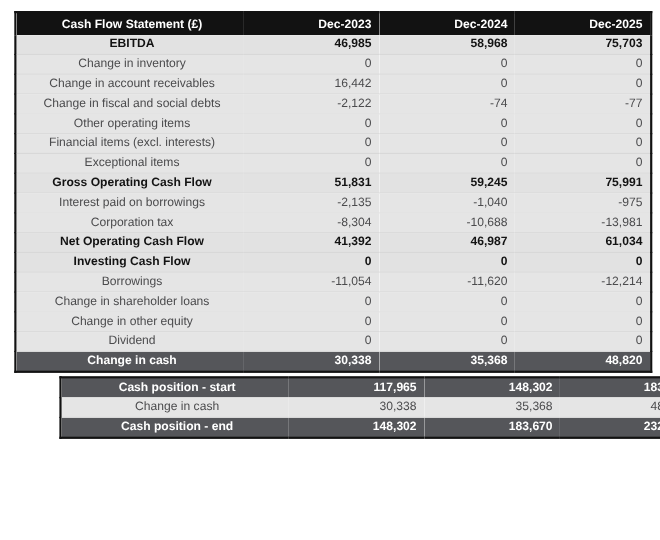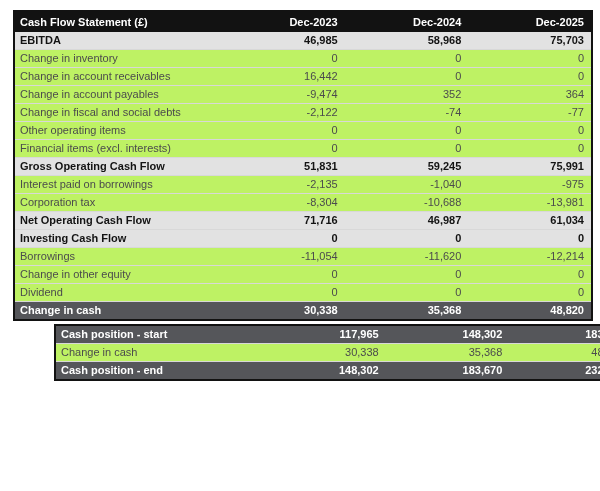--- a/index.html
+++ b/index.html
@@ -45,30 +45,30 @@
     overflow: hidden;
     white-space: nowrap;
   }
   .head-row th {
     background: var(--header_bg, #121212);
     color: var(--header_text, #ffffff);
     font-weight: bold;
     height: 21px;
   }
   .label-cell {
-    text-align: left;
+    text-align: center;
     padding-left: 5px;
   }
   .value-cell {
     text-align: right;
     padding-right: 7px;
   }
   tbody tr + tr { border-top: 1px solid var(--row_divider, #d8d8d8); }
   tr.row-normal {
-    background: #bef264;
+    background: #e5e5e5;
     color: var(--normal_text, #4b4b4d);
     font-weight: normal;
   }
   tr.row-subtotal {
     background: var(--subtotal_row_bg, #e2e2e2);
     color: var(--strong_text, #131313);
     font-weight: bold;
   }
   tr.row-highlight {
     background: var(--highlight_row_bg, #55565a);
@@ -109,78 +109,84 @@
           <td class="value-cell">0</td>
           <td class="value-cell">0</td>
         </tr>
         <tr class="row-normal">
           <td class="label-cell">Change in account receivables</td>
           <td class="value-cell">16,442</td>
           <td class="value-cell">0</td>
           <td class="value-cell">0</td>
         </tr>
         <tr class="row-normal">
-          <td class="label-cell">Change in account payables</td>
-          <td class="value-cell">-9,474</td>
-          <td class="value-cell">352</td>
-          <td class="value-cell">364</td>
-        </tr>
-        <tr class="row-normal">
           <td class="label-cell">Change in fiscal and social debts</td>
           <td class="value-cell">-2,122</td>
           <td class="value-cell">-74</td>
           <td class="value-cell">-77</td>
         </tr>
         <tr class="row-normal">
           <td class="label-cell">Other operating items</td>
           <td class="value-cell">0</td>
           <td class="value-cell">0</td>
           <td class="value-cell">0</td>
         </tr>
         <tr class="row-normal">
           <td class="label-cell">Financial items (excl. interests)</td>
           <td class="value-cell">0</td>
           <td class="value-cell">0</td>
           <td class="value-cell">0</td>
         </tr>
+        <tr class="row-normal">
+          <td class="label-cell">Exceptional items</td>
+          <td class="value-cell">0</td>
+          <td class="value-cell">0</td>
+          <td class="value-cell">0</td>
+        </tr>
         <tr class="row-subtotal">
           <td class="label-cell">Gross Operating Cash Flow</td>
           <td class="value-cell">51,831</td>
           <td class="value-cell">59,245</td>
           <td class="value-cell">75,991</td>
         </tr>
         <tr class="row-normal">
           <td class="label-cell">Interest paid on borrowings</td>
           <td class="value-cell">-2,135</td>
           <td class="value-cell">-1,040</td>
           <td class="value-cell">-975</td>
         </tr>
         <tr class="row-normal">
           <td class="label-cell">Corporation tax</td>
           <td class="value-cell">-8,304</td>
           <td class="value-cell">-10,688</td>
           <td class="value-cell">-13,981</td>
         </tr>
         <tr class="row-subtotal">
           <td class="label-cell">Net Operating Cash Flow</td>
-          <td class="value-cell">71,716</td>
+          <td class="value-cell">41,392</td>
           <td class="value-cell">46,987</td>
           <td class="value-cell">61,034</td>
         </tr>
         <tr class="row-subtotal">
           <td class="label-cell">Investing Cash Flow</td>
           <td class="value-cell">0</td>
           <td class="value-cell">0</td>
           <td class="value-cell">0</td>
         </tr>
         <tr class="row-normal">
           <td class="label-cell">Borrowings</td>
           <td class="value-cell">-11,054</td>
           <td class="value-cell">-11,620</td>
           <td class="value-cell">-12,214</td>
+        </tr>
+        <tr class="row-normal">
+          <td class="label-cell">Change in shareholder loans</td>
+          <td class="value-cell">0</td>
+          <td class="value-cell">0</td>
+          <td class="value-cell">0</td>
         </tr>
         <tr class="row-normal">
           <td class="label-cell">Change in other equity</td>
           <td class="value-cell">0</td>
           <td class="value-cell">0</td>
           <td class="value-cell">0</td>
         </tr>
         <tr class="row-normal">
           <td class="label-cell">Dividend</td>
           <td class="value-cell">0</td>

